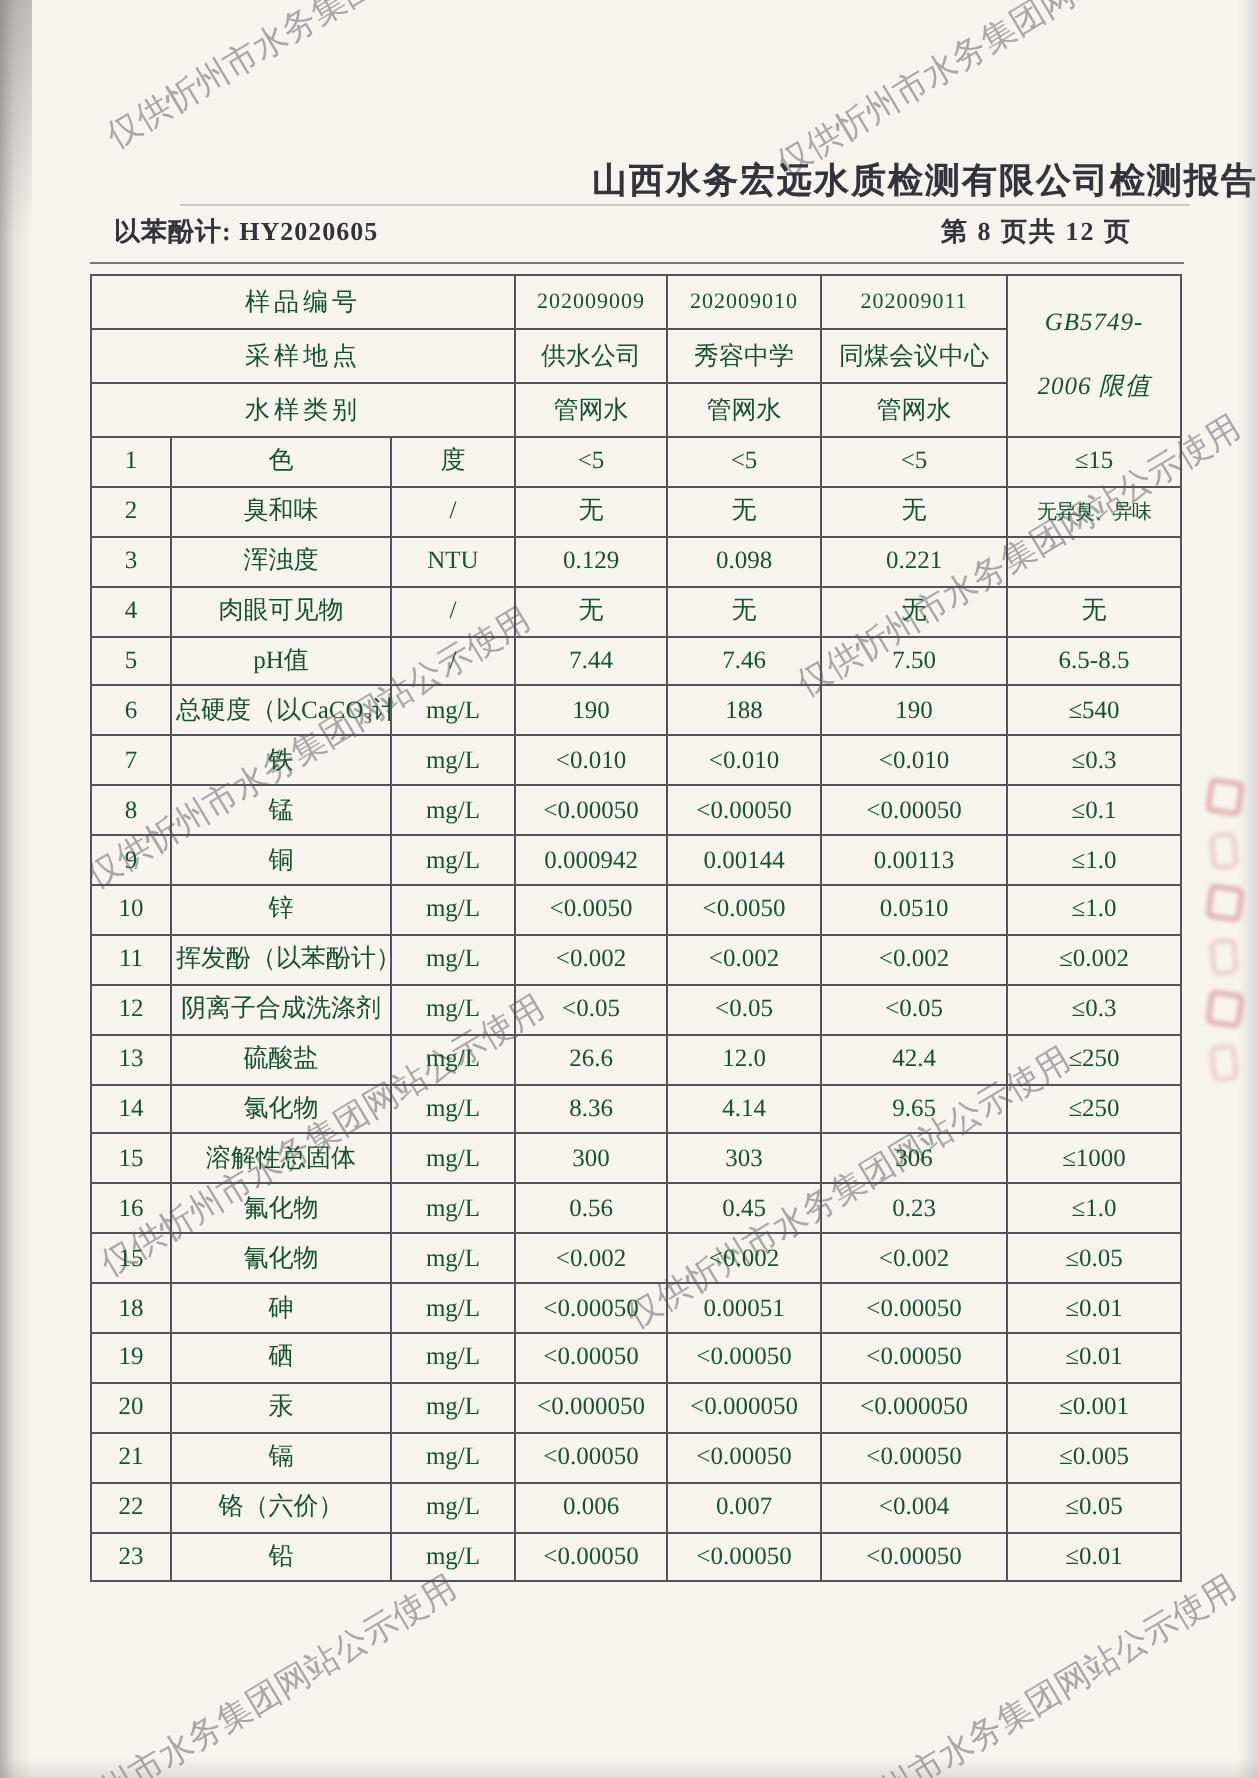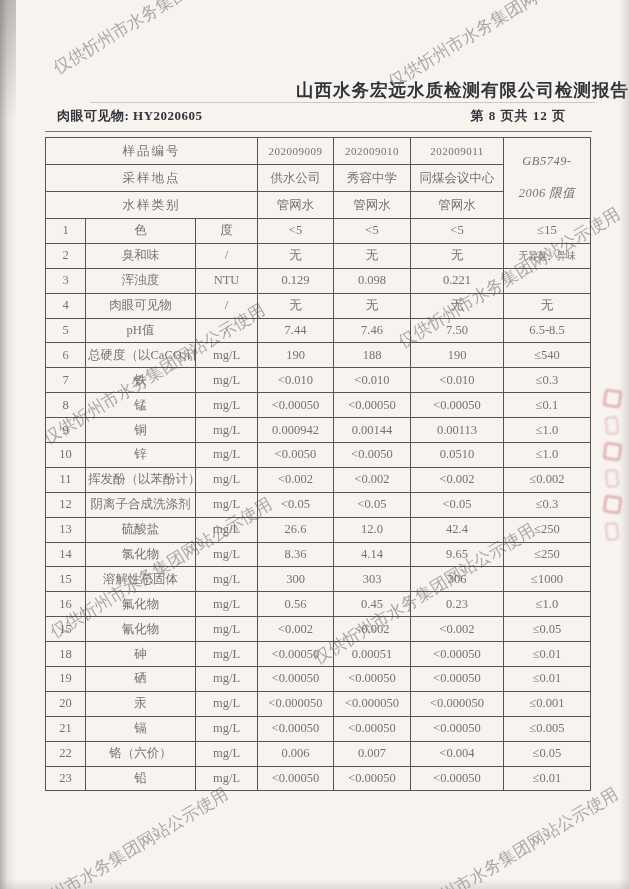--- a/index.html
+++ b/index.html
@@ -37,21 +37,21 @@
   .meta .report-no{position:absolute;left:12px;top:0;letter-spacing:.5px;}
   .meta .page-ind{position:absolute;right:24px;top:0;letter-spacing:1px;}
   .faint-rule{position:absolute;left:90px;top:102px;width:505px;height:1px;
     background:rgba(120,120,125,.35);}
   .meta-rule{position:absolute;left:45px;top:131px;width:547px;height:1px;
     background:rgba(85,85,92,.8);}
 
   
   table.report{position:absolute;left:45px;top:137px;width:545px;
     border-collapse:collapse;table-layout:fixed;
-    font-size:12.5px;color:#737373;}
+    font-size:12.5px;color:#14532d;}
   table.report td,table.report th{border:1px solid #53535b;padding:0 2px;
     text-align:center;font-weight:normal;overflow:hidden;white-space:nowrap;}
   table.report{border:1.5px solid #46464e;}
   tr.hrow{height:27px;}
   tr.drow{height:24.9px;}
   td.name{text-align:left;padding-left:11px;}
   td.num{padding-left:0;}
   td.limit.small{font-size:10px;letter-spacing:-0.5px;}
   .limit-head{font-size:12.5px;line-height:2.55;letter-spacing:.5px;font-style:italic;}
   .sample-id{font-size:11px;letter-spacing:.5px;}
@@ -76,21 +76,21 @@
   <span class="wm" style="left:400px;top:332px">仅供忻州市水务集团网站公示使用</span>
   <span class="wm" style="left:52px;top:622px">仅供忻州市水务集团网站公示使用</span>
   <span class="wm" style="left:315px;top:648px">仅供忻州市水务集团网站公示使用</span>
   <span class="wm" style="left:8px;top:912px">仅供忻州市水务集团网站公示使用</span>
   <span class="wm" style="left:398px;top:912px">仅供忻州市水务集团网站公示使用</span>
 
   <div class="title">山西水务宏远水质检测有限公司检测报告</div>
 
   <div class="faint-rule"></div>
   <div class="meta">
-    <span class="report-no"><span>肉眼可见物: </span><span>HY2020605</span></span>
+    <span class="report-no"><span>以苯酚计: </span><span>HY2020605</span></span>
     <span class="page-ind">第 8 页共 12 页</span>
   </div>
   <div class="meta-rule"></div>
 
   <table class="report">
     <colgroup>
       <col style="width:40px">
         <col style="width:110px">
         <col style="width:62px">
       <col style="width:76px">

